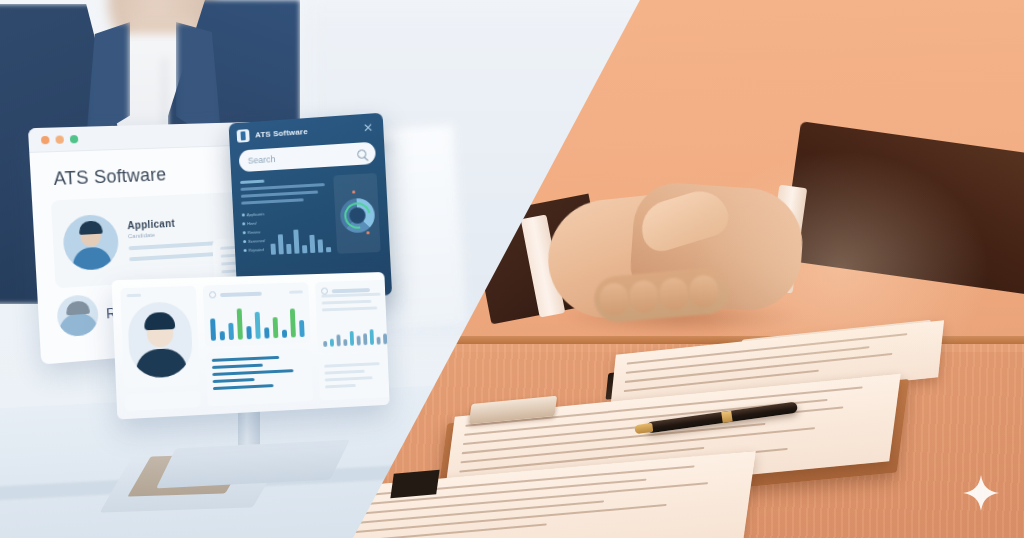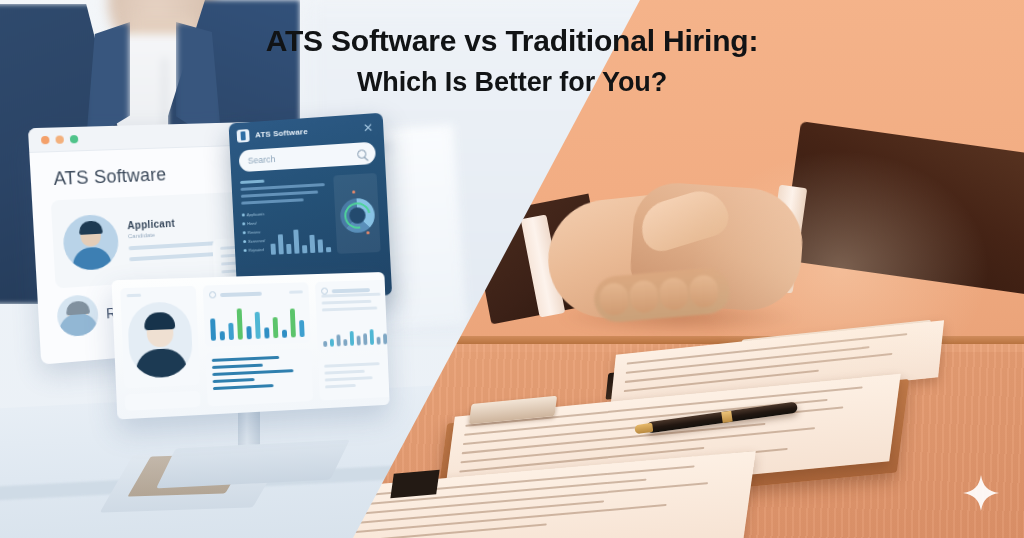--- a/index.html
+++ b/index.html
@@ -737,18 +737,14 @@
     </div>
     <div class="paper-front-blk"></div>
 
     <div class="glow"></div>
 
     <svg class="sparkle" viewBox="0 0 40 40">
       <path d="M20 1 C22 13 27 18 39 20 C27 22 22 27 20 39 C18 27 13 22 1 20 C13 18 18 13 20 1 Z" fill="#ffffff" opacity="0.92"></path>
     </svg>
   </div>
 
-  <div class="title-wrap">
-    <div class="title-line1">ATS Software vs Traditional Hiring:</div>
-    <div class="title-line2">Which Is Better for You?</div>
-  </div>
 
 </div>
 
 </body></html>

